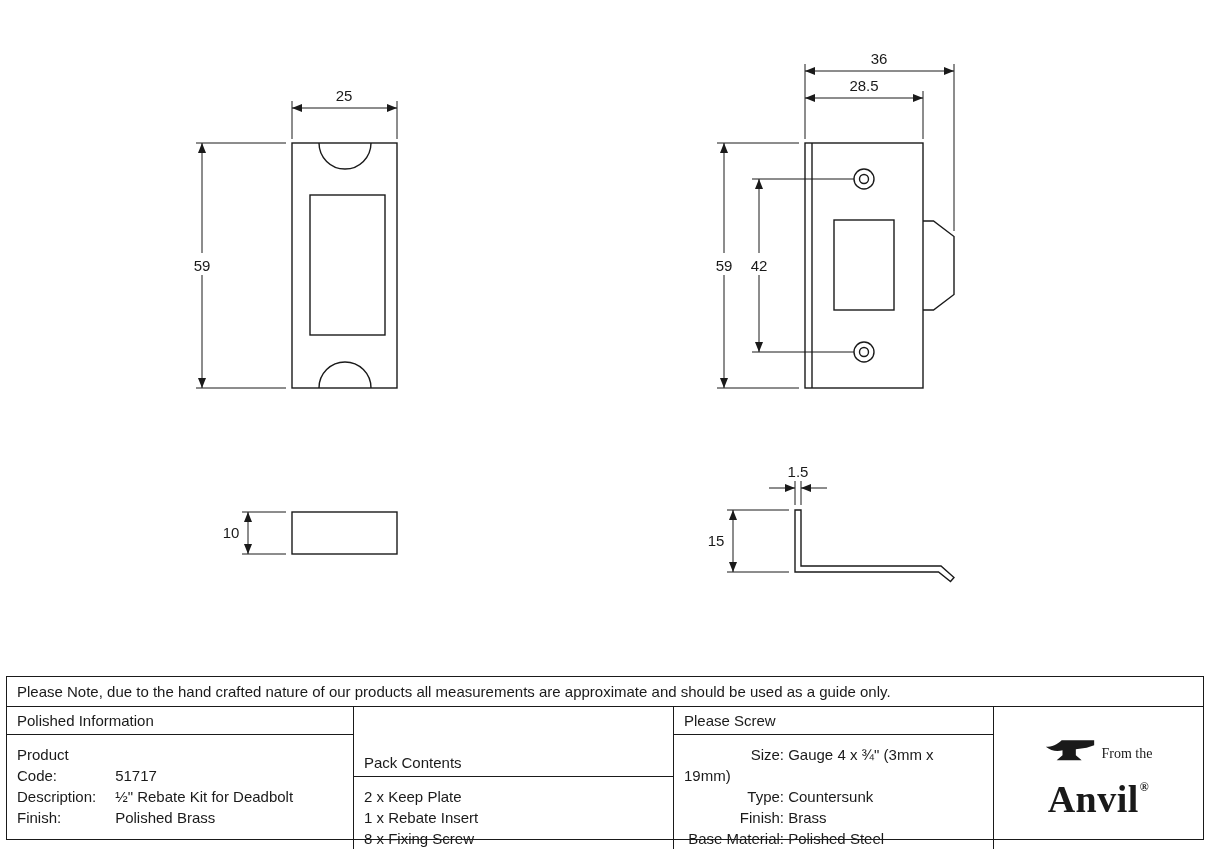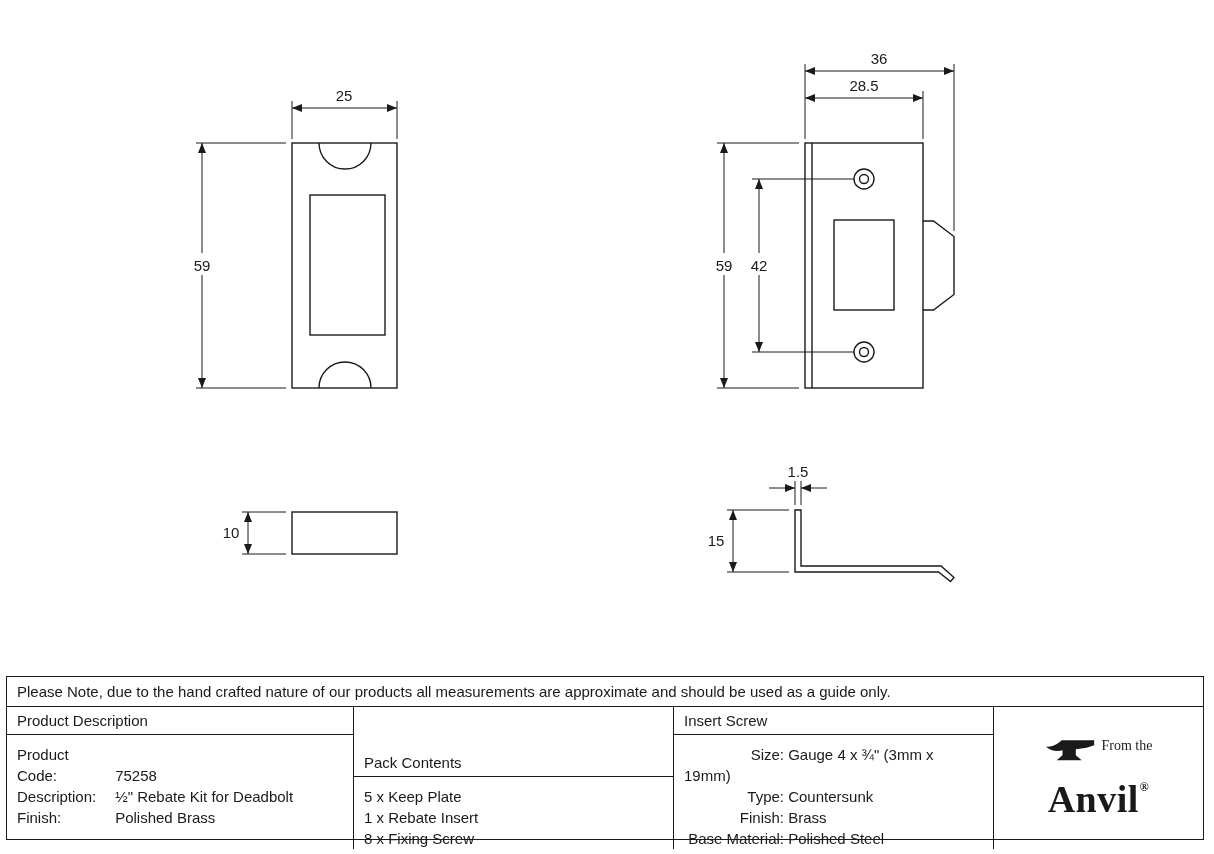--- a/index.html
+++ b/index.html
@@ -31,21 +31,21 @@
   .col-logo    { flex:1; border-right:none; align-items:center; justify-content:center; }
   .col-header {
     flex:0 0 28px; border-bottom:1.5px solid #1a1a1a;
     display:flex; align-items:center; padding:0 10px;
   }
   .col-body { padding:9px 10px 0; line-height:21px; }
   .k { display:inline-block; }
   .k-prod  { width:94px; }
   .k-screw { width:100px;text-align:right; }
   .logo { display:flex; flex-direction:column; align-items:center; }
-  .logo-top { display:flex; gap:7px; margin-bottom:16px; }
+  .logo-top { display:flex; align-items:flex-end; gap:7px; margin-bottom:16px; }
   .logo-tagline { font-family:"Liberation Serif", serif; font-size:14px; padding-bottom:2px; }
   .logo-main {
     font-family:"Liberation Serif", serif; font-weight:bold; font-size:38px;
     line-height:1; letter-spacing:0.5px; display:flex; align-items:flex-start;
   }
   .logo-reg { font-size:12px; font-weight:bold; margin-top:1px; margin-left:1px; }
 </style>
 </head>
 <body>
 
@@ -143,48 +143,48 @@
   </svg>
 
   <div class="bottom">
     <div class="note-row">
       <span>Please Note, due to the hand crafted nature of our products all measurements are approximate and should be used as a guide only.</span>
     </div>
 
     <div class="info-table">
 
       <div class="col col-product">
-        <div class="col-header">Product Description</div>
+        <div class="col-header">Polished Information</div>
         <div class="col-body">
           <div>
             <span class="k k-prod">Product Code:</span>
-            <span>75258</span>
+            <span>51717</span>
           </div>
           <div>
             <span class="k k-prod">Description:</span>
             <span>½" Rebate Kit for Deadbolt</span>
           </div>
           <div>
             <span class="k k-prod">Finish:</span>
             <span>Polished Brass</span>
           </div>
         </div>
       </div>
 
       <div class="col col-pack">
         <div class="col-header">Pack Contents</div>
         <div class="col-body">
-          <div>5 x Keep Plate</div>
+          <div>2 x Keep Plate</div>
           <div>1 x Rebate Insert</div>
           <div>8 x Fixing Screw</div>
         </div>
       </div>
 
       <div class="col col-screw">
-        <div class="col-header">Insert Screw</div>
+        <div class="col-header">Please Screw</div>
         <div class="col-body">
           <div>
             <span class="k k-screw">Size:</span>
             <span>Gauge 4 x ¾" (3mm x 19mm)</span>
           </div>
           <div>
             <span class="k k-screw">Type:</span>
             <span>Countersunk</span>
           </div>
           <div>

